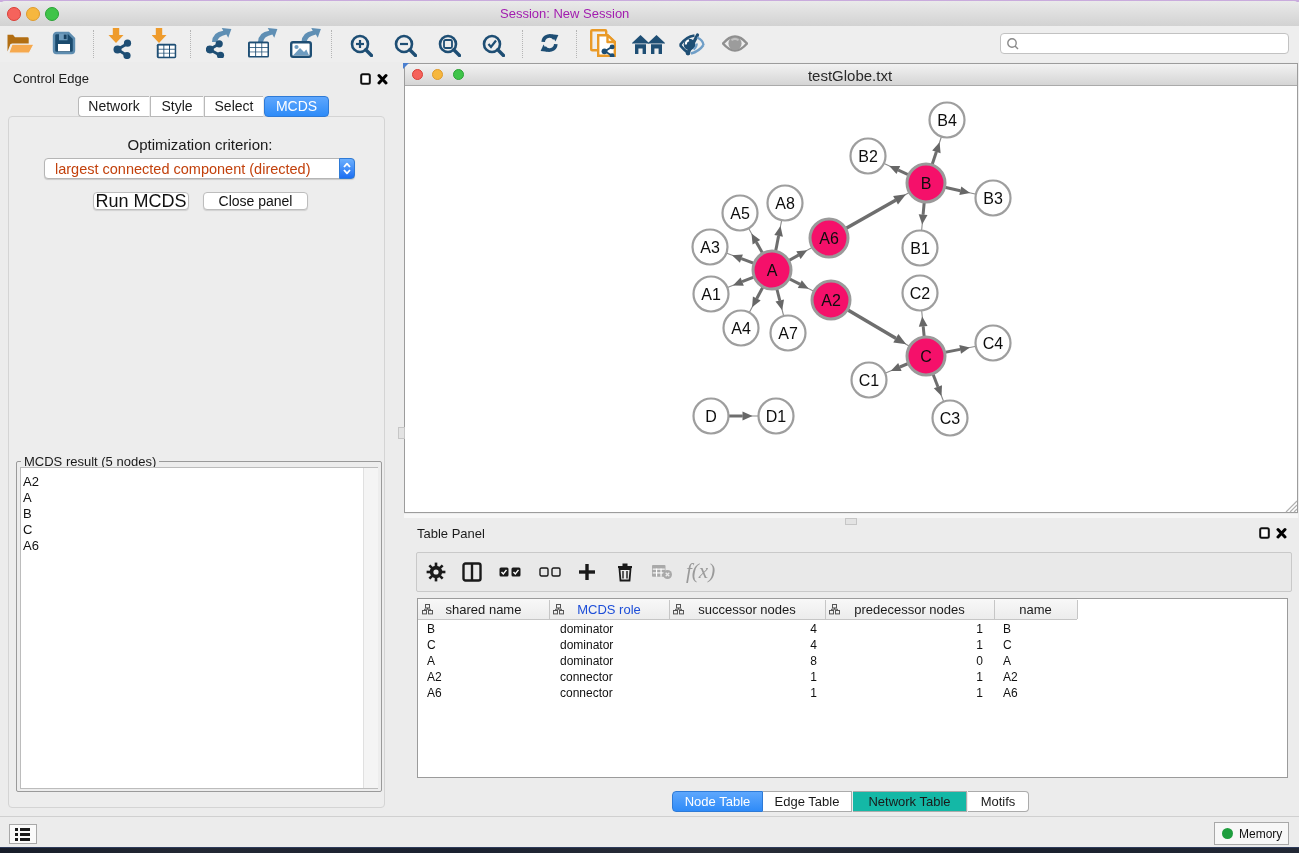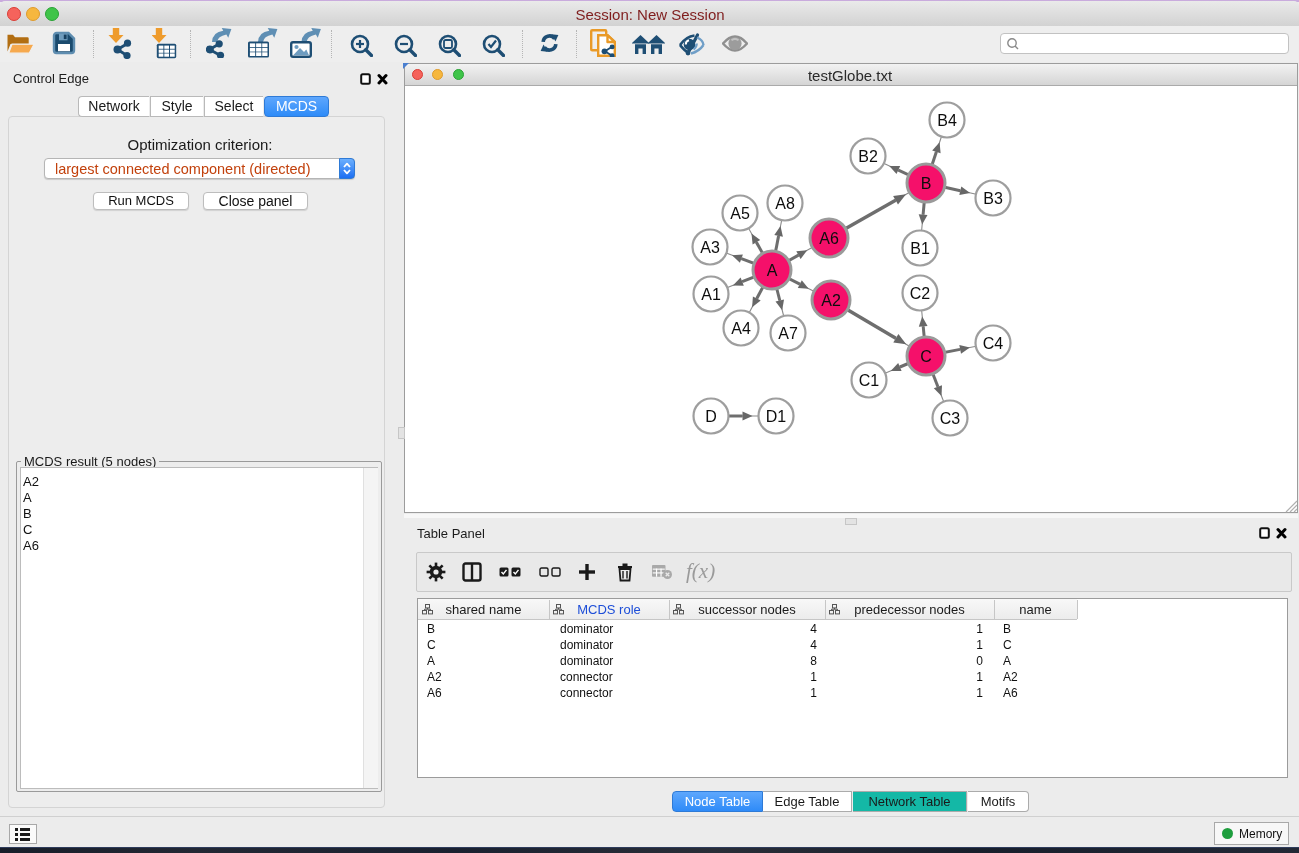--- a/index.html
+++ b/index.html
@@ -2,21 +2,21 @@
 <html><head><meta charset="utf-8"><style>
 *{margin:0;padding:0}
 body{width:1299px;height:853px;position:relative;overflow:hidden;background:#ececec;
 font-family:"Liberation Sans",sans-serif;-webkit-font-smoothing:antialiased}
 </style></head><body>
 <div style="position:absolute;left:0;top:0;width:1299px;height:2px;background:#c9abdd"></div>
 <div style="position:absolute;left:0;top:1px;width:1299px;height:25px;background:linear-gradient(#eaeaea,#d2d2d2);border-bottom:1px solid #b1b1b1;border-radius:5px 5px 0 0"></div>
 <div style="position:absolute;left:7px;top:7px;width:12px;height:12px;border-radius:50%;background:#f5635c;border:1px solid #da3e36;box-sizing:content-box"></div>
 <div style="position:absolute;left:26px;top:7px;width:12px;height:12px;border-radius:50%;background:#f6b73e;border:1px solid #df9b2c"></div>
 <div style="position:absolute;left:45px;top:7px;width:12px;height:12px;border-radius:50%;background:#3fc449;border:1px solid #2aa336"></div>
-<div style="position:absolute;left:500px;top:6px;width:300px;text-align:center;font-size:15px;color:#7f1d1d">Session: New Session</div>
+<div style="position:absolute;left:500px;top:6px;width:300px;text-align:left;font-size:13px;color:#a21caf">Session: New Session</div>
 <div style="position:absolute;left:0;top:26px;width:1299px;height:36px;background:#eeeeee"></div>
 <svg style="position:absolute;left:6px;top:32px" width="29" height="22" viewBox="0 0 29 22">
     <path d="M1.5 2.8 L7 2.8 L9 5.2 L21.5 5.2 A1.2 1.2 0 0 1 22.7 6.4 L22.7 12 L4.5 12 L1.5 19.5 Z" fill="#b26e12"></path>
     <path d="M6 12.2 L28 12.2 L23.2 21.2 L2.6 21.2 Z" fill="#f6a94e" stroke="#efefef" stroke-width="1.2"></path>
   </svg>
 <svg style="position:absolute;left:52px;top:31px" width="24" height="24" viewBox="0 0 24 24">
     <path d="M2 4.5 A2.5 2.5 0 0 1 4.5 2 L16.5 2 L22 7.5 L22 19.5 A2.5 2.5 0 0 1 19.5 22 L4.5 22 A2.5 2.5 0 0 1 2 19.5 Z" fill="#1b4b6e" stroke="#5e8db0" stroke-width="2.4"></path>
     <rect x="7" y="2.8" width="8.5" height="6.5" fill="#6f9cbd"></rect>
     <rect x="11.8" y="3.6" width="2.8" height="4.5" fill="#173f5f"></rect>
     <rect x="6" y="13" width="12" height="7.2" fill="#fff"></rect>
@@ -167,21 +167,21 @@
 <div style="position:absolute;left:204px;top:96px;width:58px;height:19px;background:#fff;color:#1a1a1a;border:1px solid #b9b9b9;border-right:none;font-size:14px;text-align:center;line-height:19px;box-sizing:content-box">Select</div>
 <div style="position:absolute;left:264px;top:96px;width:63px;height:19px;background:linear-gradient(#5ea7fd,#2e8bf8);color:#fff;border:1px solid #2e7ad6;border-radius:4px;font-size:14px;text-align:center;line-height:19px;box-sizing:content-box">MCDS</div>
 <div style="position:absolute;left:0px;top:136px;width:400px;text-align:center;font-size:15px;color:#1a1a1a">Optimization criterion:</div>
 <div style="position:absolute;left:44px;top:158px;width:311px;height:21px;background:#fff;border:1px solid #b5b5b5;border-radius:4px;box-sizing:border-box;box-shadow:0 1px 1px rgba(0,0,0,.15)"></div>
 <div style="position:absolute;left:55px;top:161px;font-size:14.5px;color:#c2410c">largest connected component (directed)</div>
 <div style="position:absolute;left:339px;top:158px;width:16px;height:21px;background:linear-gradient(#6cb0fe,#1d6ff2);border-radius:0 4px 4px 0;border:1px solid #2e7ad6;box-sizing:border-box"></div>
 <svg style="position:absolute;left:340px;top:161px" width="14" height="15" viewBox="0 0 14 15">
     <path d="M4 6 L7 2.6 L10 6" fill="none" stroke="#fff" stroke-width="1.8" stroke-linejoin="round"></path>
     <path d="M4 9 L7 12.4 L10 9" fill="none" stroke="#fff" stroke-width="1.8" stroke-linejoin="round"></path>
   </svg>
-<div style="position:absolute;left:93px;top:192px;width:94px;height:16px;background:#fff;border:1px solid #bdbdbd;border-radius:4px;box-shadow:0 1px 1px rgba(0,0,0,.12);font-size:13px;text-align:center;line-height:16px;color:#111">Run MCDS</div>
+<div style="position:absolute;left:93px;top:192px;width:94px;height:16px;background:#fff;border:1px solid #bdbdbd;border-radius:4px;box-shadow:0 1px 1px rgba(0,0,0,.12);font-size:18px;text-align:center;line-height:16px;color:#111">Run MCDS</div>
 <div style="position:absolute;left:203px;top:192px;width:103px;height:16px;background:#fff;border:1px solid #bdbdbd;border-radius:4px;box-shadow:0 1px 1px rgba(0,0,0,.12);font-size:14px;text-align:center;line-height:16px;color:#111">Close panel</div>
 <div style="position:absolute;left:16px;top:461px;width:366px;height:331px;border:1px solid #9a9a9a;border-radius:2px;box-sizing:border-box"></div>
 <div style="position:absolute;left:21px;top:454px;background:#ededed;padding:0 3px;font-size:13px;color:#1a1a1a">MCDS result (5 nodes)</div>
 <div style="position:absolute;left:20px;top:467px;width:358px;height:322px;background:#fff;border:1px solid #bcbcbc;box-sizing:border-box"></div>
 <div style="position:absolute;left:363px;top:468px;width:14px;height:320px;background:#f4f4f4;border-left:1px solid #e0e0e0"></div>
 <div style="position:absolute;left:23px;top:474px;font-size:13px;color:#111">A2</div>
 <div style="position:absolute;left:23px;top:490px;font-size:13px;color:#111">A</div>
 <div style="position:absolute;left:23px;top:506px;font-size:13px;color:#111">B</div>
 <div style="position:absolute;left:23px;top:522px;font-size:13px;color:#111">C</div>
 <div style="position:absolute;left:23px;top:538px;font-size:13px;color:#111">A6</div>

